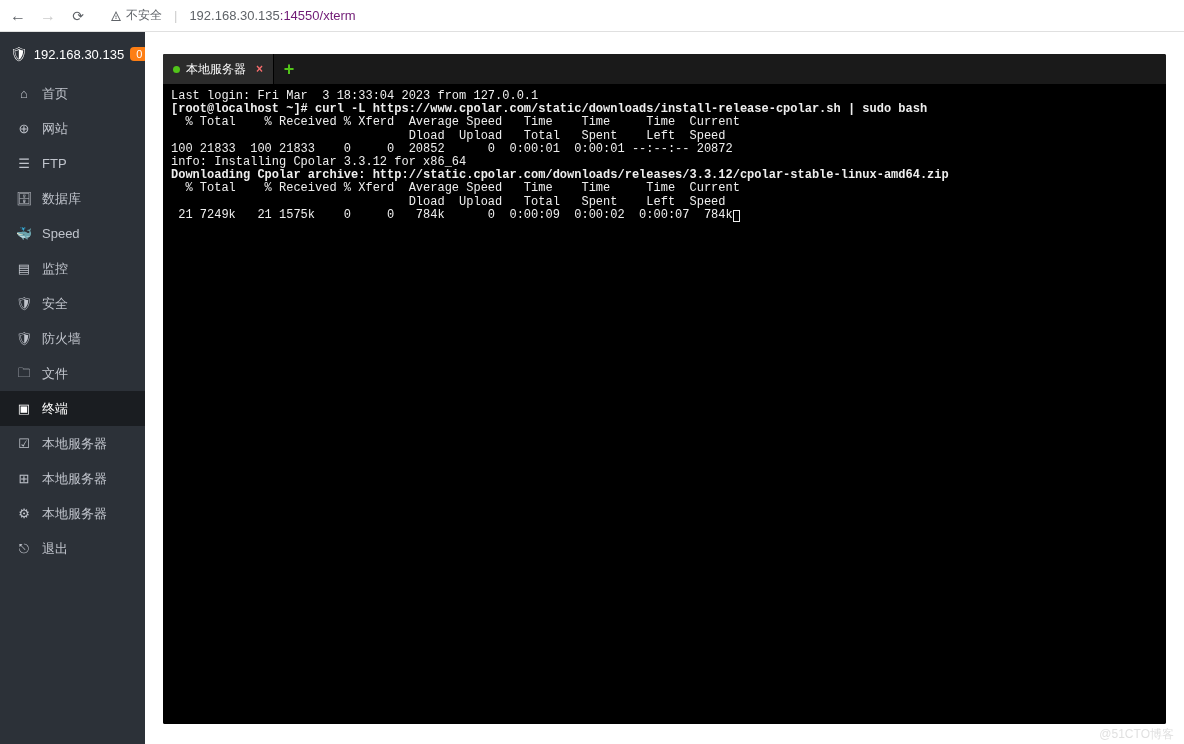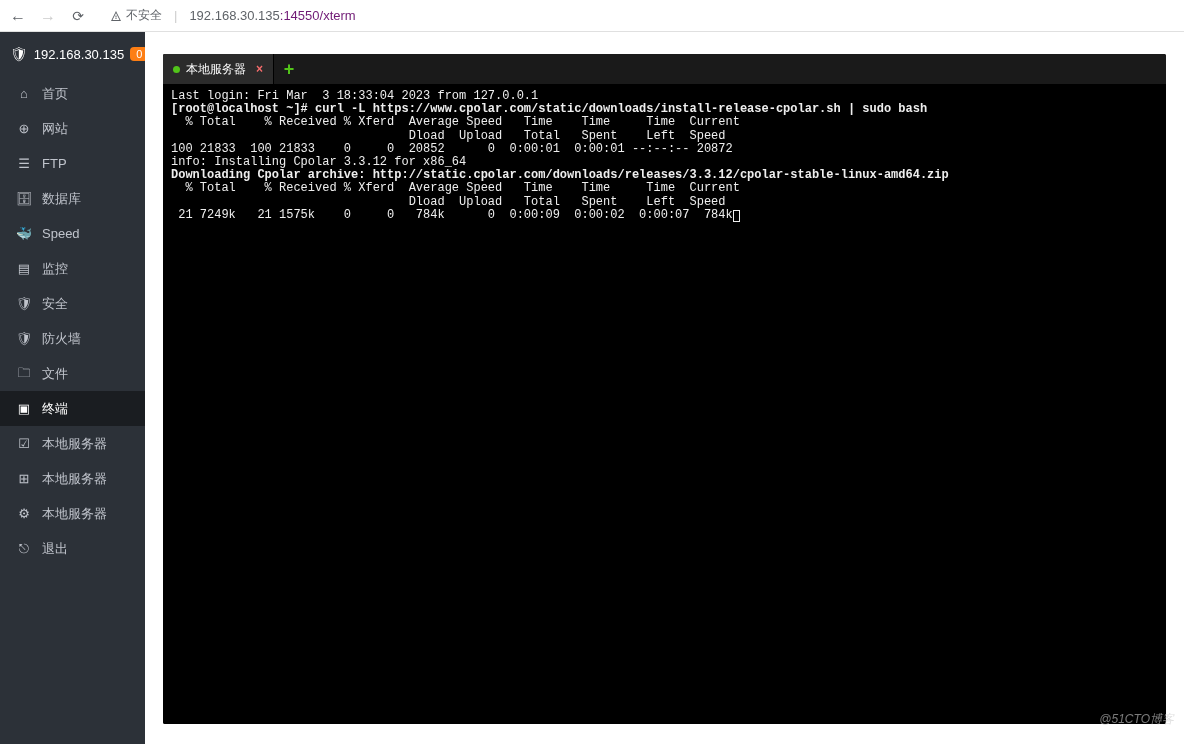--- a/index.html
+++ b/index.html
@@ -143,25 +143,24 @@
       display: inline-block;
       width: 7px;
       height: 12px;
       border: 1px solid #eee;
       vertical-align: text-bottom;
     }
     
     .watermark {
       position: absolute;
       right: 10px;
-      bottom: 16px;
+      bottom: 1px;
       color: #ccc;
       font-size: 12px;
       opacity: 0.6;
-      font-style: italic;
     }
   </style>
 </head>
 <body>
 
 <div class="browser-bar">
   <span class="nav-btn">←</span>
   <span class="nav-btn disabled">→</span>
   <span class="nav-btn reload-icon">⟳</span>
   <span class="security-label">

